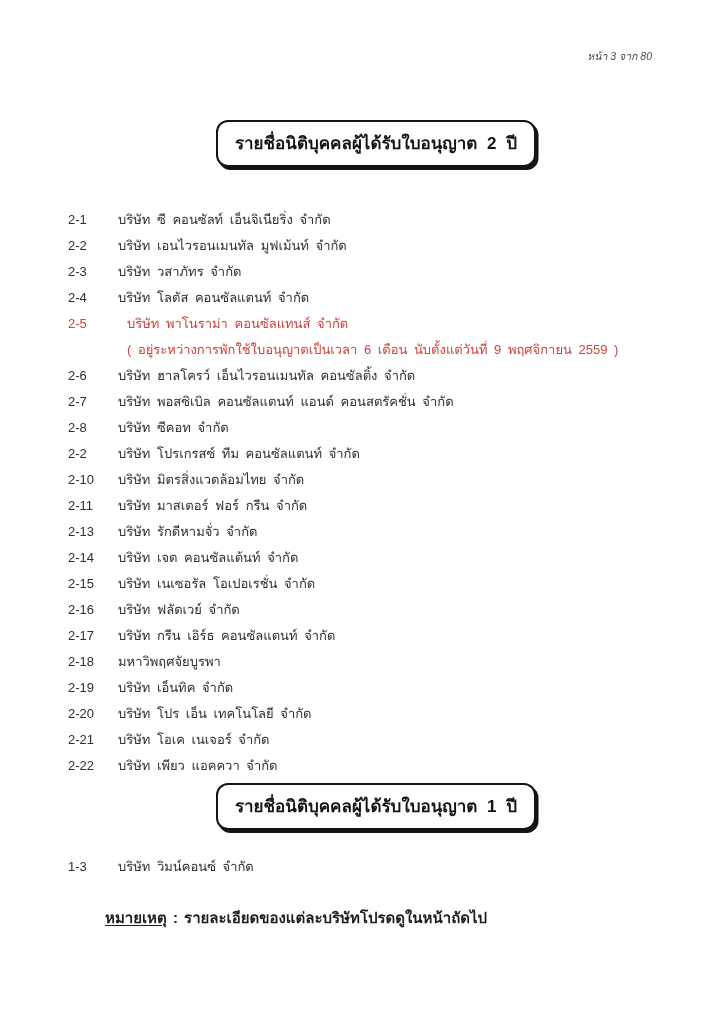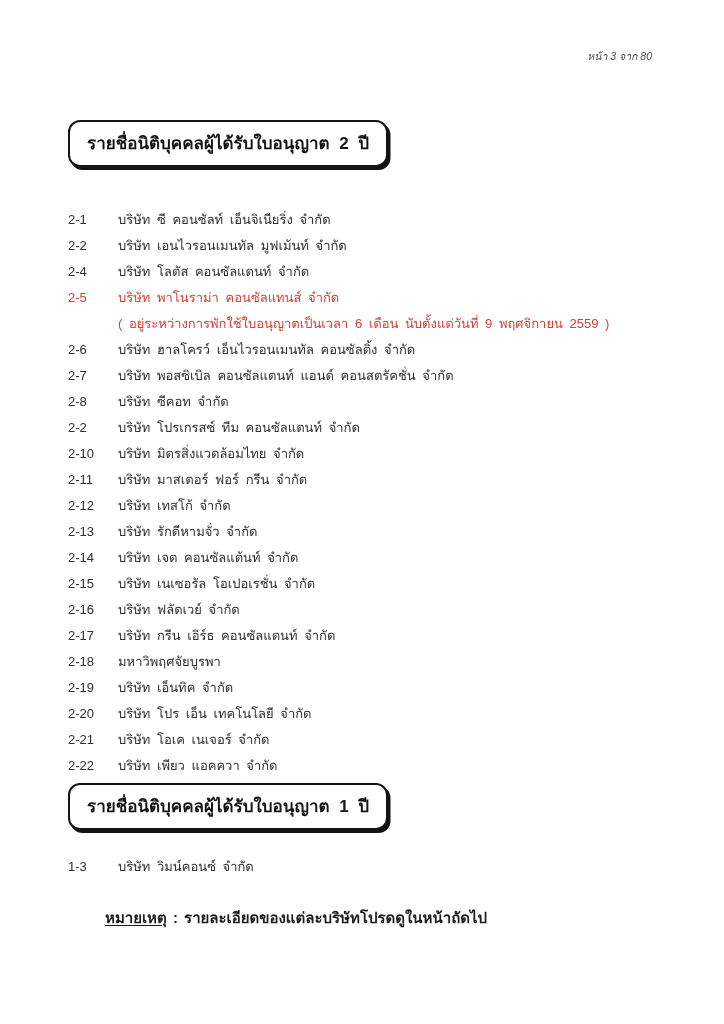--- a/index.html
+++ b/index.html
@@ -25,21 +25,21 @@
     font-style: italic;
     color: #4a4a4a;
   }
   .content {
     position: absolute;
     left: 68px;
     right: 40px;
     top: 120px;
   }
   .title-wrap {
-    text-align: left;
+    text-align: center;
   }
   .title-box {
     display: inline-block;
     border: 2px solid #141414;
     border-radius: 12px;
     padding: 7px 17px 9px 17px;
     font-size: 17px;
     font-weight: bold;
     color: #141414;
     word-spacing: 5px;
@@ -60,20 +60,21 @@
   .row .no {
     flex: 0 0 50px;
     width: 50px;
   }
   .row .name {
     flex: 1;
     word-spacing: 3px;
   }
   .row.red, .row.red .name {
     color: var(--accent-red, #d0423c);
+    gap: 9px;
   }
   .gap-to-second {
     margin-top: 4px;
   }
   .footer-note {
     margin-top: 26px;
     margin-left: 37px;
     font-size: 15px;
     font-weight: bold;
     color: #1d1d1d;
@@ -100,20 +101,24 @@
     <div class="list">
         <div class="row">
           <span class="no">2-1</span>
           <span class="name">บริษัท ซี คอนซัลท์ เอ็นจิเนียริ่ง จำกัด</span>
         </div>
         <div class="row">
           <span class="no">2-2</span>
           <span class="name">บริษัท เอนไวรอนเมนทัล มูฟเม้นท์ จำกัด</span>
         </div>
         <div class="row">
+          <span class="no">2-3</span>
+          <span class="name">บริษัท วสาภัทร จำกัด</span>
+        </div>
+        <div class="row">
           <span class="no">2-4</span>
           <span class="name">บริษัท โลตัส คอนซัลแตนท์ จำกัด</span>
         </div>
         <div class="row red">
           <span class="no">2-5</span>
           <span class="name">บริษัท พาโนราม่า คอนซัลแทนส์ จำกัด</span>
         </div>
         <div class="row red">
           <span class="no"></span>
           <span class="name">( อยู่ระหว่างการพักใช้ใบอนุญาตเป็นเวลา 6 เดือน นับตั้งแต่วันที่ 9 พฤศจิกายน 2559 )</span>
@@ -136,24 +141,20 @@
         </div>
         <div class="row">
           <span class="no">2-10</span>
           <span class="name">บริษัท มิตรสิ่งแวดล้อมไทย จำกัด</span>
         </div>
         <div class="row">
           <span class="no">2-11</span>
           <span class="name">บริษัท มาสเตอร์ ฟอร์ กรีน จำกัด</span>
         </div>
         <div class="row">
-          <span class="no">2-12</span>
-          <span class="name">บริษัท เทสโก้ จำกัด</span>
-        </div>
-        <div class="row">
           <span class="no">2-13</span>
           <span class="name">บริษัท รักดีหามจั่ว จำกัด</span>
         </div>
         <div class="row">
           <span class="no">2-14</span>
           <span class="name">บริษัท เจต คอนซัลแต้นท์ จำกัด</span>
         </div>
         <div class="row">
           <span class="no">2-15</span>
           <span class="name">บริษัท เนเซอรัล โอเปอเรชั่น จำกัด</span>

